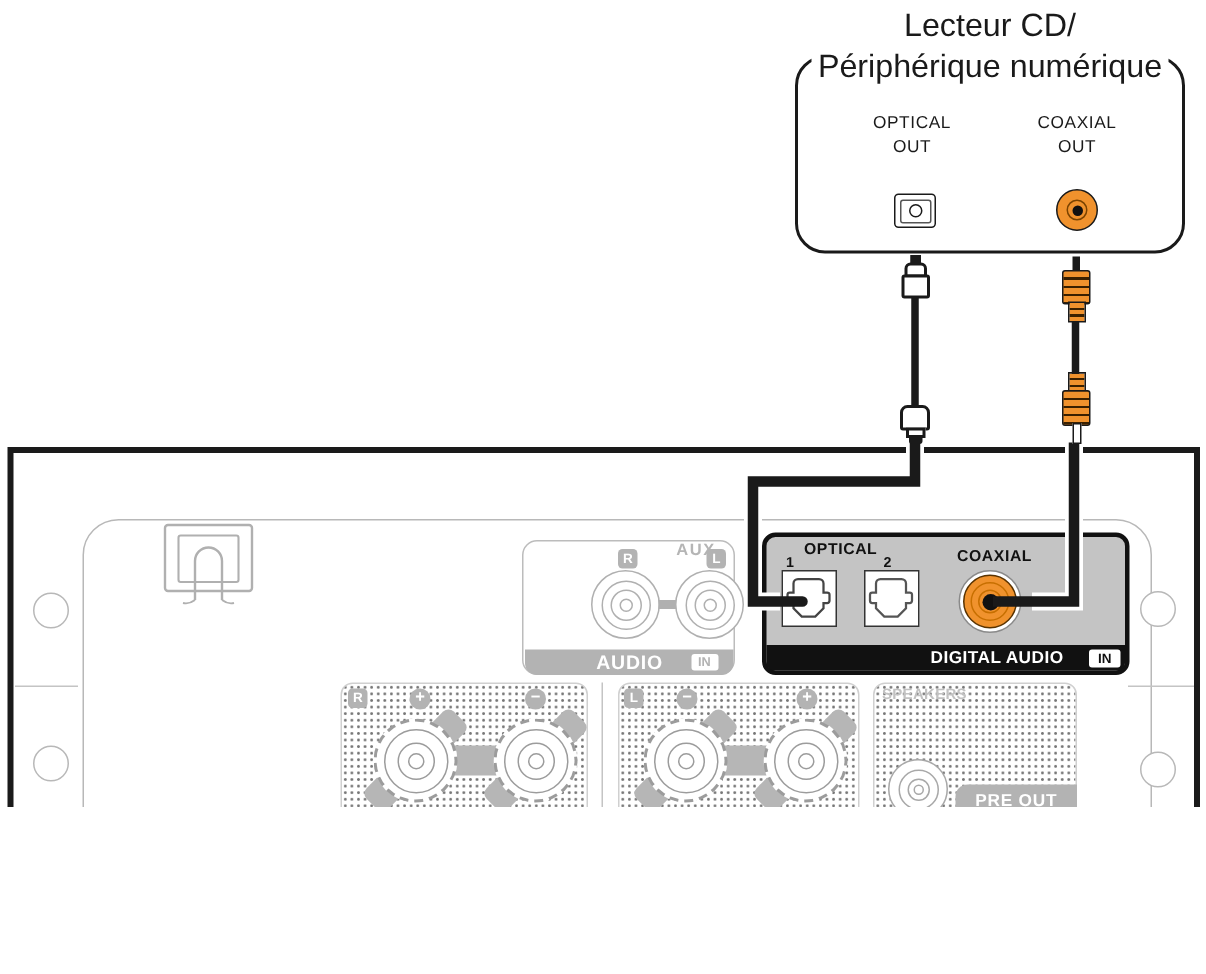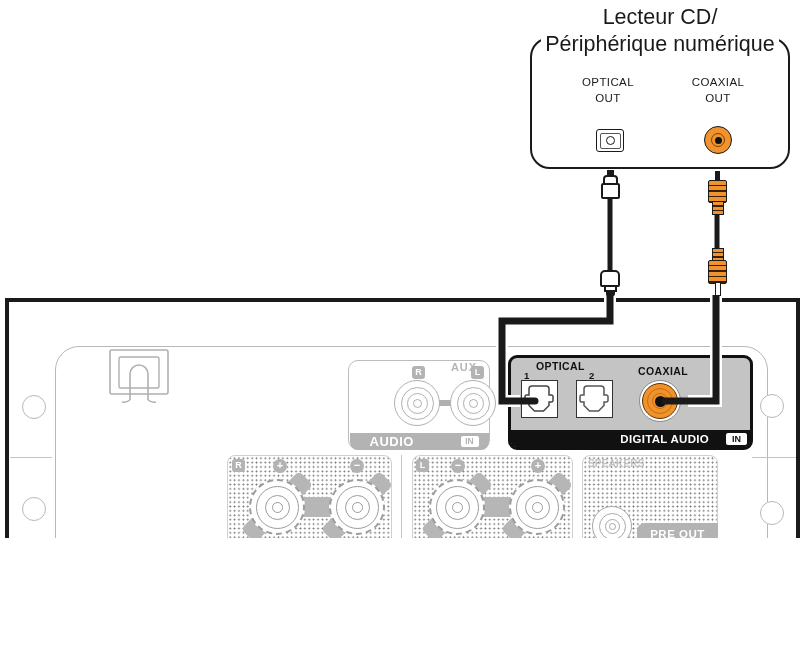--- a/index.html
+++ b/index.html
@@ -77,21 +77,21 @@
   .channel-badge {
     width: 13px; height: 13px; background: #b3b3b3; border-radius: 3px;
     color: #fff; font-size: 9px; font-weight: bold; text-align: center; line-height: 13px;
   }
   .aux-text { left: 448px; top: 361px; width: 32px; text-align:center;
     font-size: 11px; font-weight: bold; color:#b5b5b5; letter-spacing: 1px; }
   .rca-ring { position:absolute; border:1.5px solid #b0b0b0; border-radius:50%; background:transparent; }
   .aux-link { left: 439px; top: 400px; width: 13px; height: 6px; background:#b0b0b0; }
   .gray-bar { background: #b3b3b3; }
   .audio-bar { left: 349.5px; top: 433px; width: 139px; height: 17px; border-radius: 0 0 8px 8px; }
-  .audio-bar .bar-text { position:absolute; left: 20px; top: 0; font-size: 13px; font-weight: bold;
+  .audio-bar .bar-text { position:absolute; left: 48px; top: 0; font-size: 13px; font-weight: bold;
     color:#fff; line-height: 17px; letter-spacing: 0.5px; }
   .in-badge {
     background:#fff; border-radius:2px; font-weight:bold; text-align:center;
   }
   .audio-in-badge { position:absolute; right: 10px; top: 3px; width: 18px; height: 11px;
     color:#b3b3b3; font-size: 8.5px; line-height: 11px; }
 
   
   .digital-box {
     left: 508px; top: 355px; width: 245px; height: 95px;

